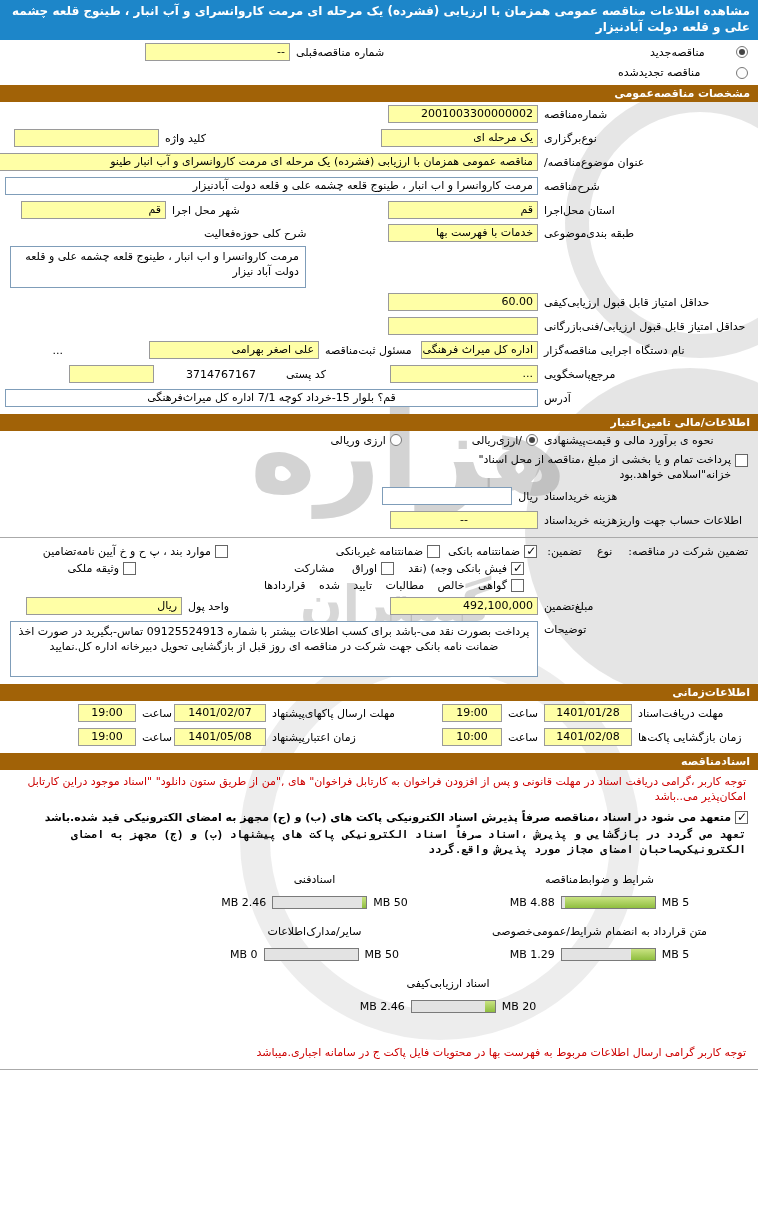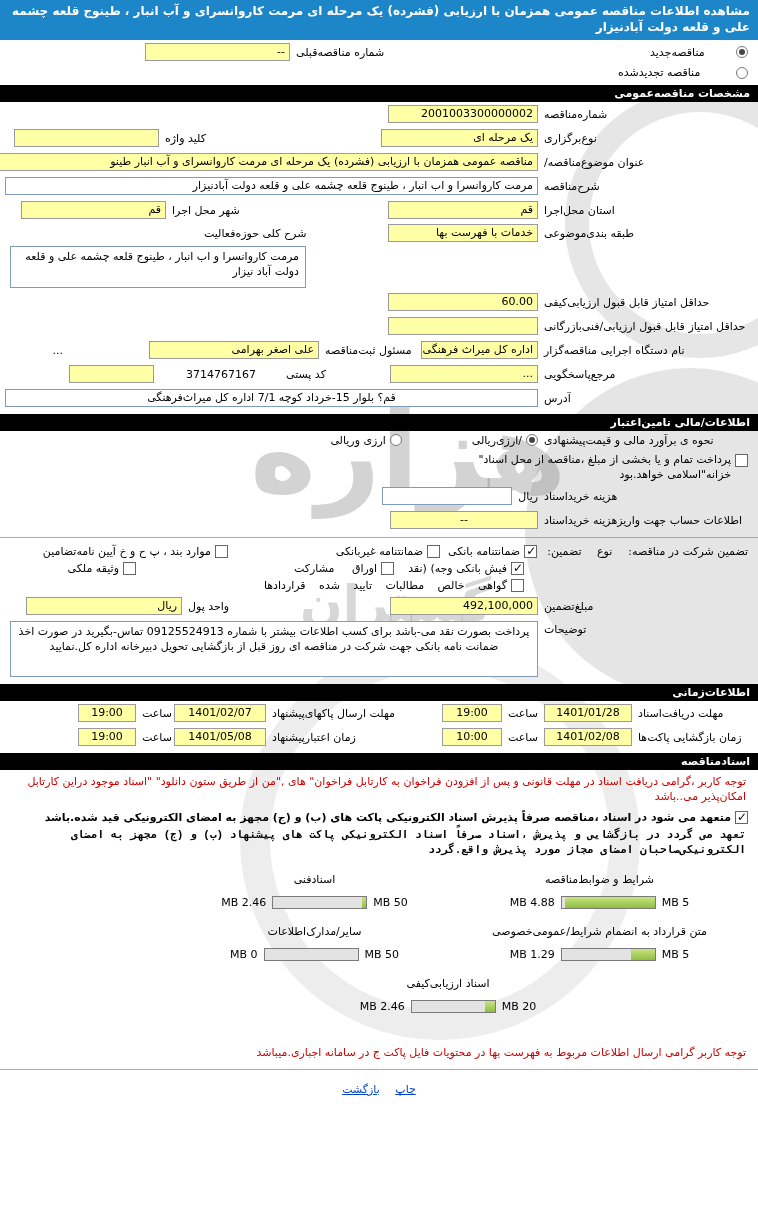--- a/index.html
+++ b/index.html
@@ -9,21 +9,21 @@
   
   .wm{position:absolute;inset:0;z-index:0;pointer-events:none;overflow:hidden;}
   .wm-c1{position:absolute;top:88px;left:565px;width:270px;height:270px;border:24px solid rgba(165,165,165,.28);border-radius:50%;}
   .wm-c2{position:absolute;top:368px;left:525px;width:330px;height:330px;background:rgba(168,168,168,.30);border-radius:50%;}
   .wm-c3{position:absolute;top:640px;left:240px;width:400px;height:400px;border:30px solid rgba(172,172,172,.22);border-radius:50%;}
   .wm-t1{position:absolute;top:388px;left:250px;font-size:112px;font-weight:bold;color:rgba(110,110,110,.30);white-space:nowrap;}
   .wm-t2{position:absolute;top:575px;left:300px;font-size:50px;font-weight:bold;color:rgba(110,110,110,.28);white-space:nowrap;}
   .content{position:relative;z-index:1;}
   
   .titlebar{background:#1d86c9;color:#fff;font-weight:bold;font-size:12px;line-height:16px;padding:3px 8px 5px;text-align:right;}
-  .bar{background:#000000;color:#fff;font-weight:bold;font-size:11px;padding:2px 8px;margin-top:4px;}
+  .bar{background:#a16207;color:#fff;font-weight:bold;font-size:11px;padding:2px 8px;margin-top:4px;}
   
   .row{display:flex;align-items:center;padding:3px 10px;position:relative;}
   .row.tight{padding:2px 10px;}
   .lbl{text-align:left;padding-left:6px;white-space:nowrap;overflow:hidden;flex:0 0 auto;}
   .lbl-main{width:210px;}
   .lbl.wrap{white-space:normal;line-height:13px;}
   .f{border:1px solid #9a9a9a;height:18px;line-height:16px;padding:0 4px;overflow:hidden;white-space:nowrap;flex:0 0 auto;}
   .yellow{background:#ffffa6;}
   .white{background:#fff;border-color:#7f9db9;}
   .t-right{text-align:right;}.t-center{text-align:center;}
@@ -339,19 +339,15 @@
             <div class="fill" style="width: 12%;"></div>
           </div>
         <span class="size-lbl">2.46 MB</span>
       </div>
     </div>
 
     <div class="notice" style="padding-left:4px;margin-top:20px">توجه کاربر گرامی ارسال اطلاعات مربوط به فهرست بها در محتویات فایل پاکت ج در سامانه اجباری.میباشد</div>
 
     <hr class="divider">
 
-    <div class="footer">
-      <a>چاپ</a>
-      <a>بازگشت</a>
-    </div>
 
   </div>
 </div>
 
 </body></html>

